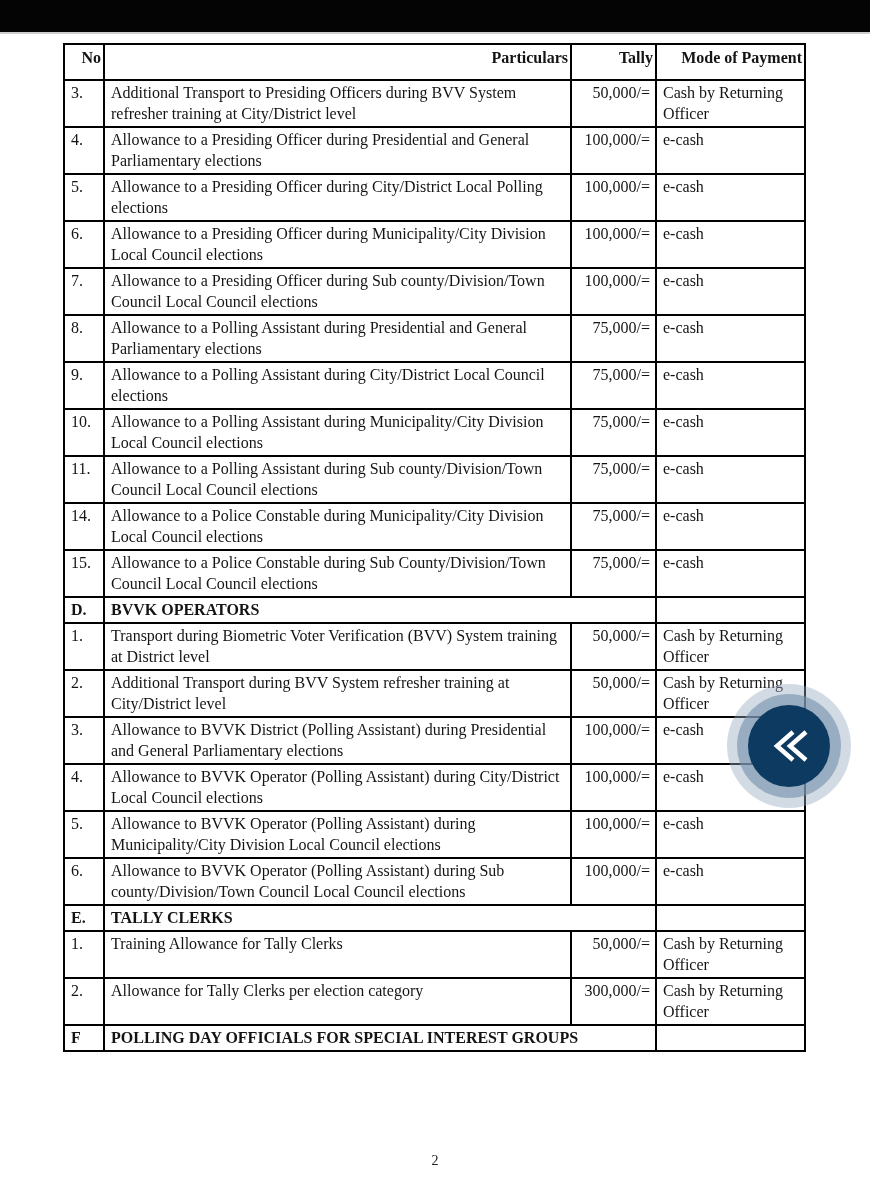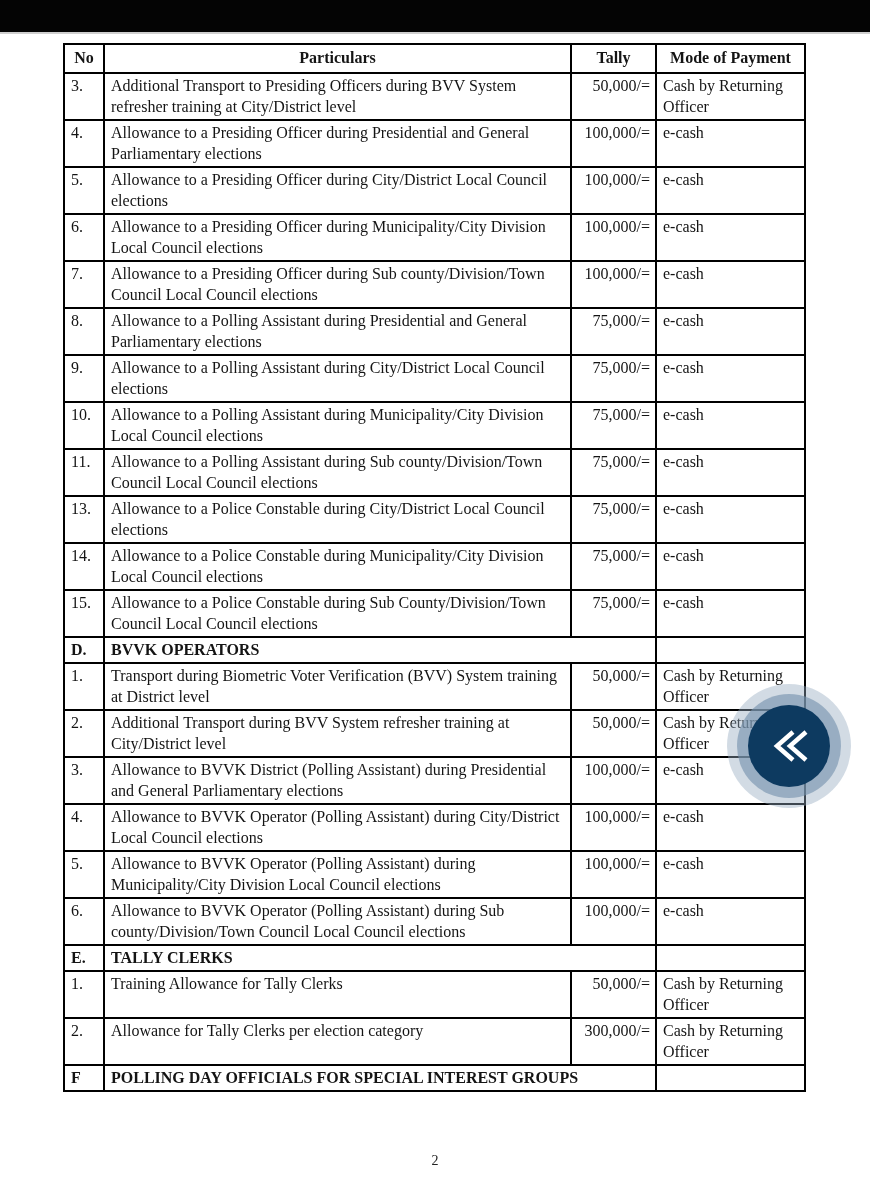--- a/index.html
+++ b/index.html
@@ -31,22 +31,22 @@
     border:2px solid #000;
     font-size:16px;
     line-height:21px;
     padding:1px 6px 2px 6px;
     vertical-align:top;
     text-align:left;
     overflow:hidden;
   }
   .doc-table th {
     font-weight:bold;
-    text-align:center;
-    padding:2px 2px 4px 2px;
+    text-align:right;
+    padding:2px 2px 11px 2px;
   }
   .doc-table td.amt { text-align:right; white-space:nowrap; padding-right:5px; }
   .doc-table tr.section td { font-weight:bold; }
   .page-number {
     position:absolute; left:0; top:1153px;
     width:870px; text-align:center;
     font-size:14px; color:#222;
   }
   
   .fab-halo-outer {
@@ -98,21 +98,21 @@
         <td>Cash by Returning Officer</td>
       </tr>
       <tr>
         <td>4.</td>
         <td>Allowance to a Presiding Officer during Presidential and General Parliamentary elections</td>
         <td class="amt">100,000/=</td>
         <td>e-cash</td>
       </tr>
       <tr>
         <td>5.</td>
-        <td>Allowance to a Presiding Officer during City/District Local Council elections</td>
+        <td>Allowance to a Presiding Officer during City/District Local Polling elections</td>
         <td class="amt">100,000/=</td>
         <td>e-cash</td>
       </tr>
       <tr>
         <td>6.</td>
         <td>Allowance to a Presiding Officer during Municipality/City Division Local Council elections</td>
         <td class="amt">100,000/=</td>
         <td>e-cash</td>
       </tr>
       <tr>
@@ -135,26 +135,20 @@
       </tr>
       <tr>
         <td>10.</td>
         <td>Allowance to a Polling Assistant during Municipality/City Division Local Council elections</td>
         <td class="amt">75,000/=</td>
         <td>e-cash</td>
       </tr>
       <tr>
         <td>11.</td>
         <td>Allowance to a Polling Assistant during Sub county/Division/Town Council Local Council elections</td>
-        <td class="amt">75,000/=</td>
-        <td>e-cash</td>
-      </tr>
-      <tr>
-        <td>13.</td>
-        <td>Allowance to a Police Constable during City/District Local Council elections</td>
         <td class="amt">75,000/=</td>
         <td>e-cash</td>
       </tr>
       <tr>
         <td>14.</td>
         <td>Allowance to a Police Constable during Municipality/City Division Local Council elections</td>
         <td class="amt">75,000/=</td>
         <td>e-cash</td>
       </tr>
       <tr>

